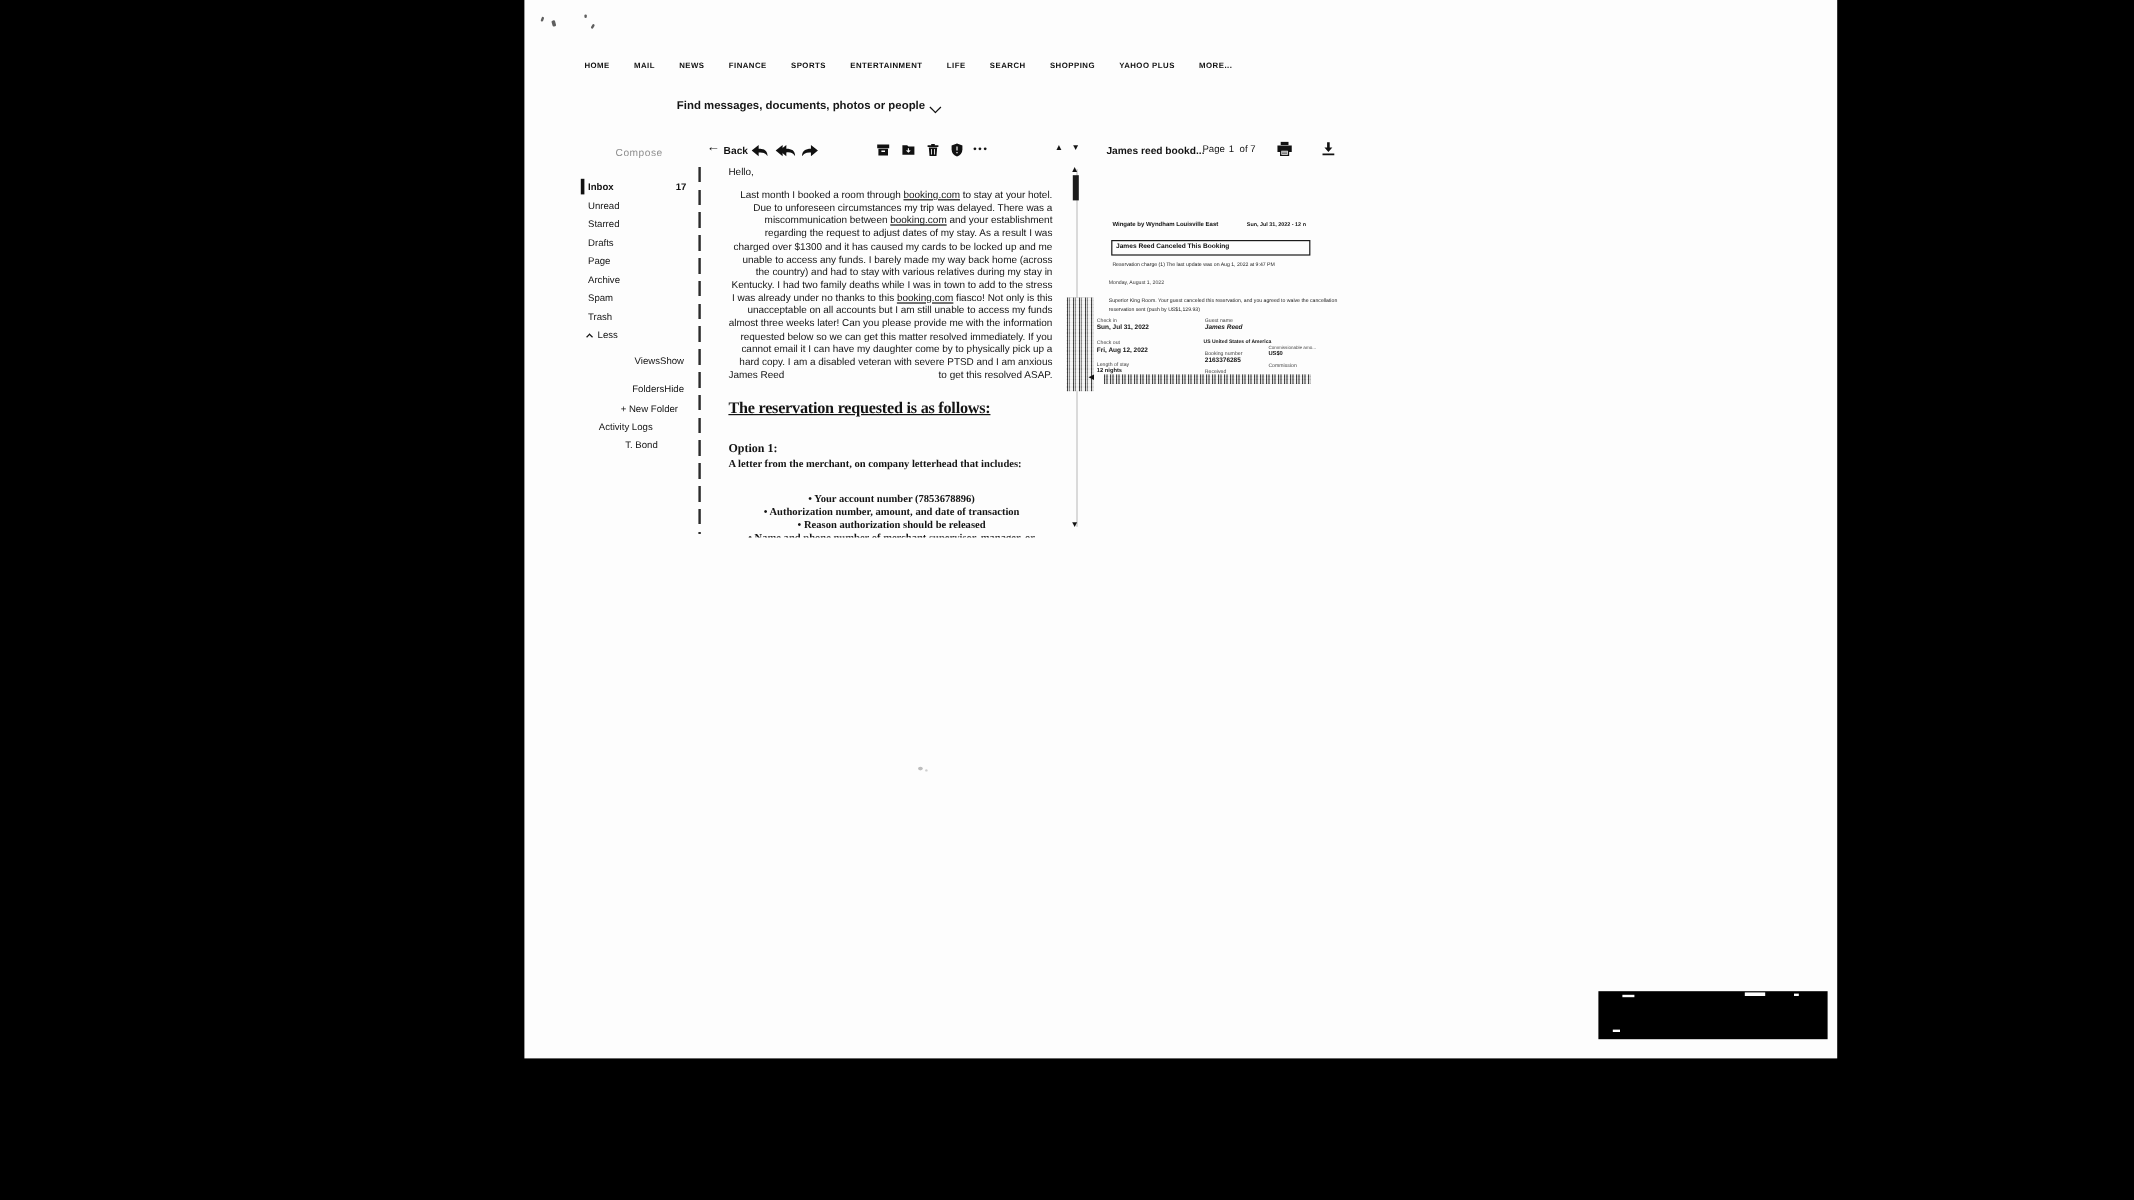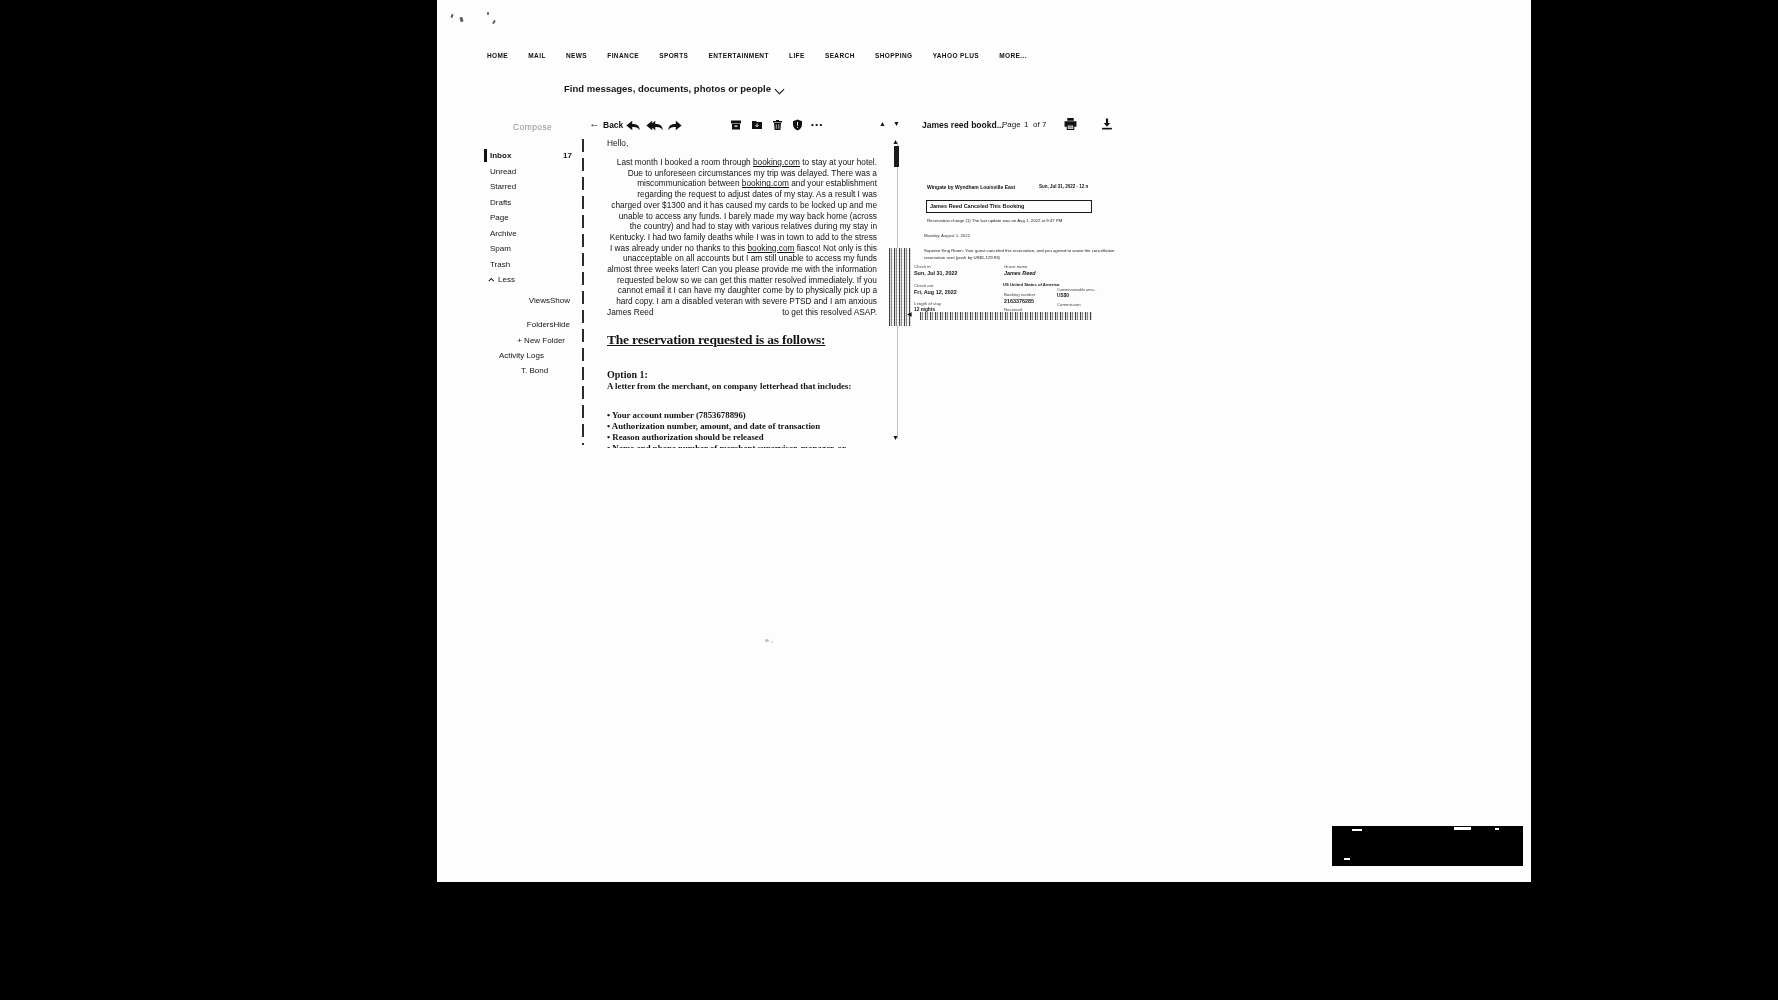--- a/index.html
+++ b/index.html
@@ -47,21 +47,21 @@
   #email-body { position:absolute; left:27px; top:0; width:272px; }
   #greeting { position:absolute; top:2px; font-size:8.3px; }
   #paragraph { position:absolute; top:21px; width:270px; font-size:8.3px; line-height:10.7px; text-align:right; }
   #paragraph .u { text-decoration:underline; }
   #signature { position:absolute; top:171px; font-size:8.3px; }
   #info-heading { position:absolute; top:196px; font-family:"Liberation Serif", serif; font-size:13.5px;
     font-weight:700; text-decoration:underline; letter-spacing:-0.2px; }
   #option-title { position:absolute; top:233px; font-family:"Liberation Serif", serif; font-size:10px; font-weight:700; }
   #option-intro { position:absolute; top:245px; font-family:"Liberation Serif", serif; font-size:8.8px; font-weight:700; }
   #bullets { position:absolute; top:274px; font-family:"Liberation Serif", serif; font-size:8.8px;
-    font-weight:700; line-height:10.9px; list-style:none; }
+    font-weight:700; line-height:10.9px; list-style:none;text-align:center; }
 
   
   .att { position:absolute; color:#111; }
   #att-hotel { left:490px; top:184px; font-size:5px; font-weight:700; }
   #att-date { left:602px; top:184px; font-size:4.5px; font-weight:700; }
   #att-banner { left:489px; top:200px; width:166px; height:13px; border:1px solid #1a1a1a;
     font-size:5.5px; font-weight:700; line-height:11px; padding-left:3px; }
   #att-meta { left:490px; top:218px; font-size:4.3px; color:#222; }
   #att-dateline { left:487px; top:233px; font-size:4.3px; color:#333; }
   #att-note1 { left:487px; top:248px; font-size:4.3px; color:#222; }

